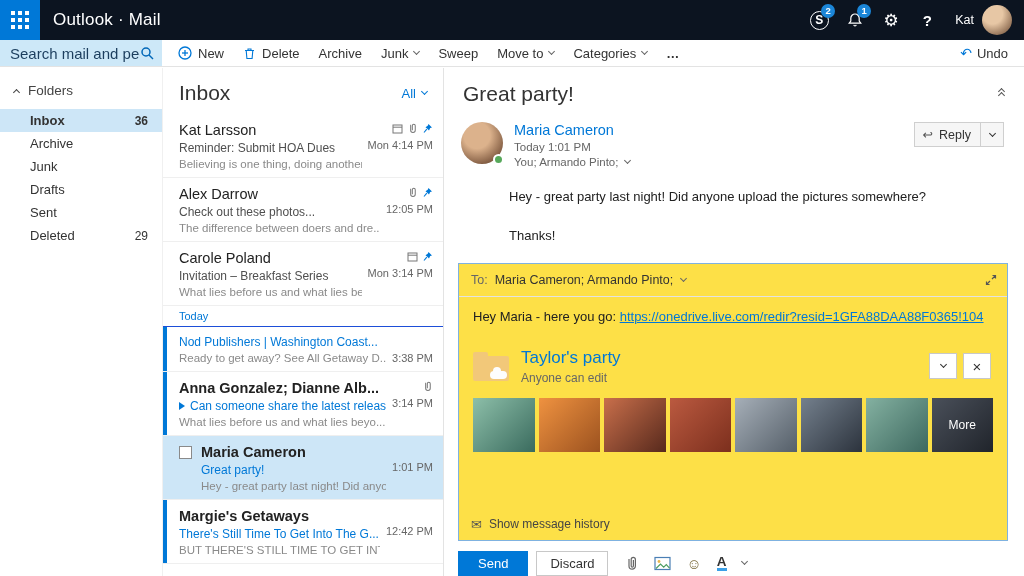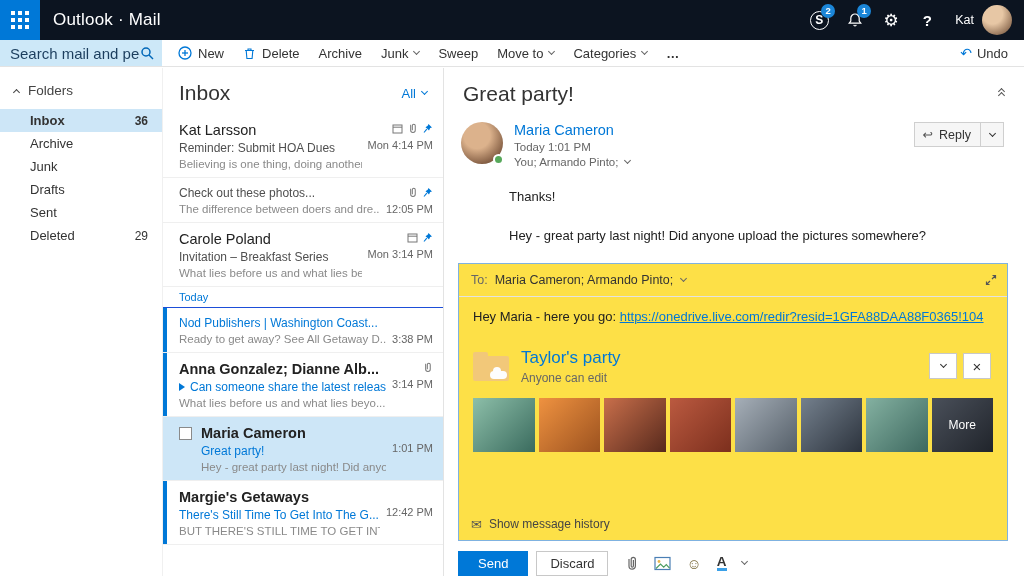--- a/index.html
+++ b/index.html
@@ -276,20 +276,21 @@
               <path d="M6.5 1l3.5 3.5-1.8.4L7 7.5 5 5.5 3.5 4.3 5.7 2.8z" fill="#0078d7"></path>
               <line x1="4.8" y1="6.2" x2="2" y2="9.5" stroke="#0078d7" stroke-width="1.1"></line>
             </svg>
         </div>
         <div class="rtime">Mon 4:14 PM</div>
       </div>
     </div>
 
     <div class="mrow">
       <div class="rmain">
+        <div class="sender">Alex Darrow</div>
         <div class="subj">
             <span>Check out these photos...</span>
           </div>
         <div class="prev">The difference between doers and dre...</div>
       </div>
       <div class="rside">
         <div class="ricons">
           <svg width="11" height="12" viewBox="0 0 12 13">
               <path d="M4 3v6a2.5 2.5 0 0 0 5 0V4a1.6 1.6 0 0 0-3.2 0v5" fill="none" stroke="#777" stroke-width="1.1"></path>
             </svg>
@@ -417,22 +418,22 @@
             <span>Reply</span>
           </span>
         <span class="rdiv"></span>
         <span class="rchv">
             <span class="chv" style="margin-left:0;"></span>
           </span>
       </div>
     </div>
 
     <div class="msg-body">
+      <p>Hey - great party last night! Did anyone upload the pictures somewhere?</p>
       <p>Thanks!</p>
-      <p>Hey - great party last night! Did anyone upload the pictures somewhere?</p>
     </div>
 
     <div class="compose">
       <div class="to-row">
         <span class="to-lbl">To:</span>
         <span class="to-val">Maria Cameron; Armando Pinto;</span>
         <span class="chv dim"></span>
       </div>
       <span class="expand">
         <svg width="14" height="14" viewBox="0 0 14 14">

